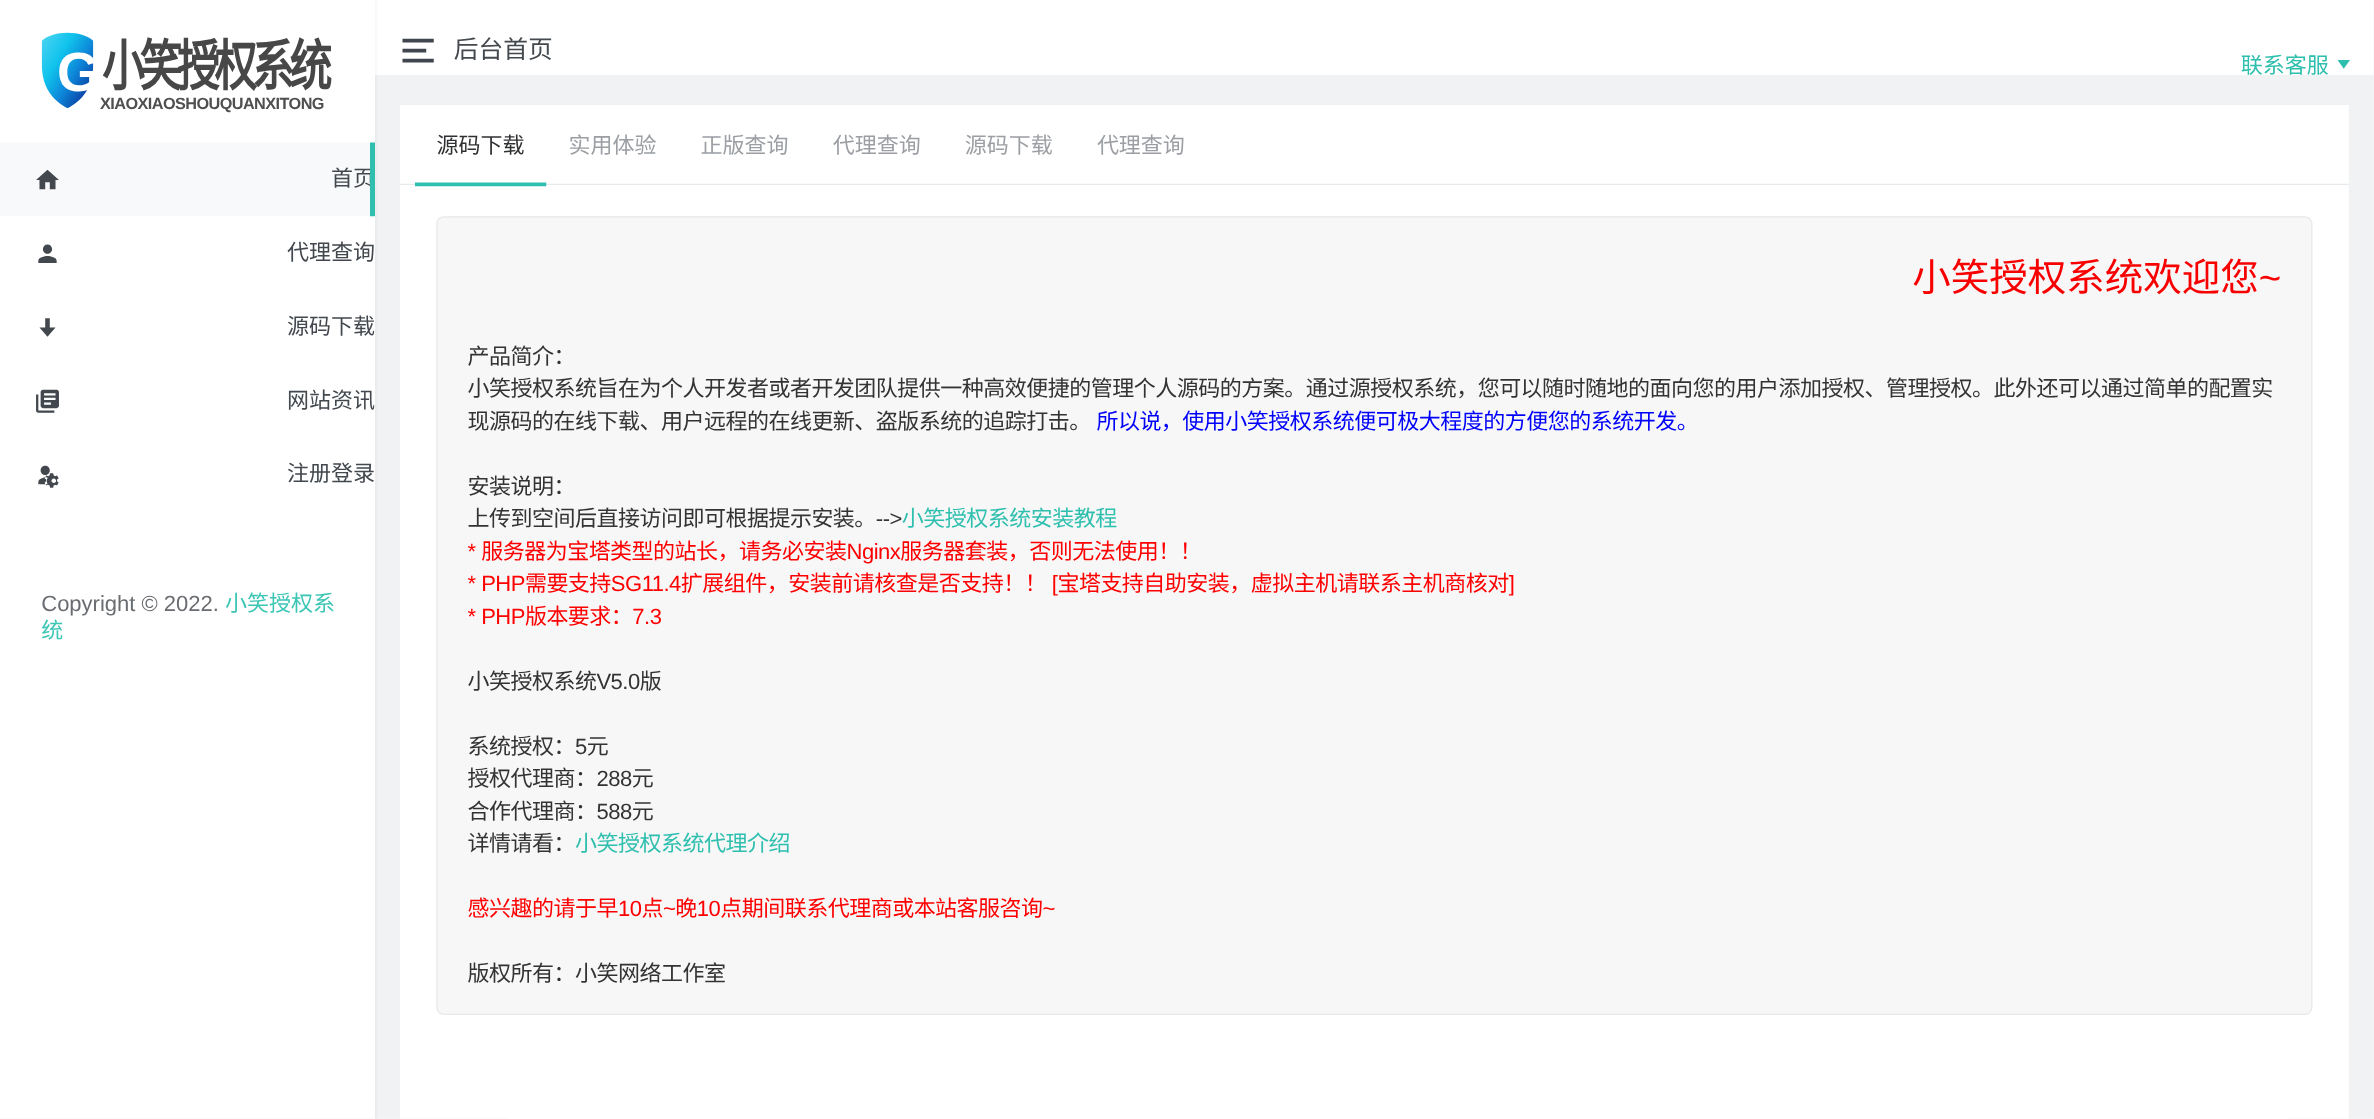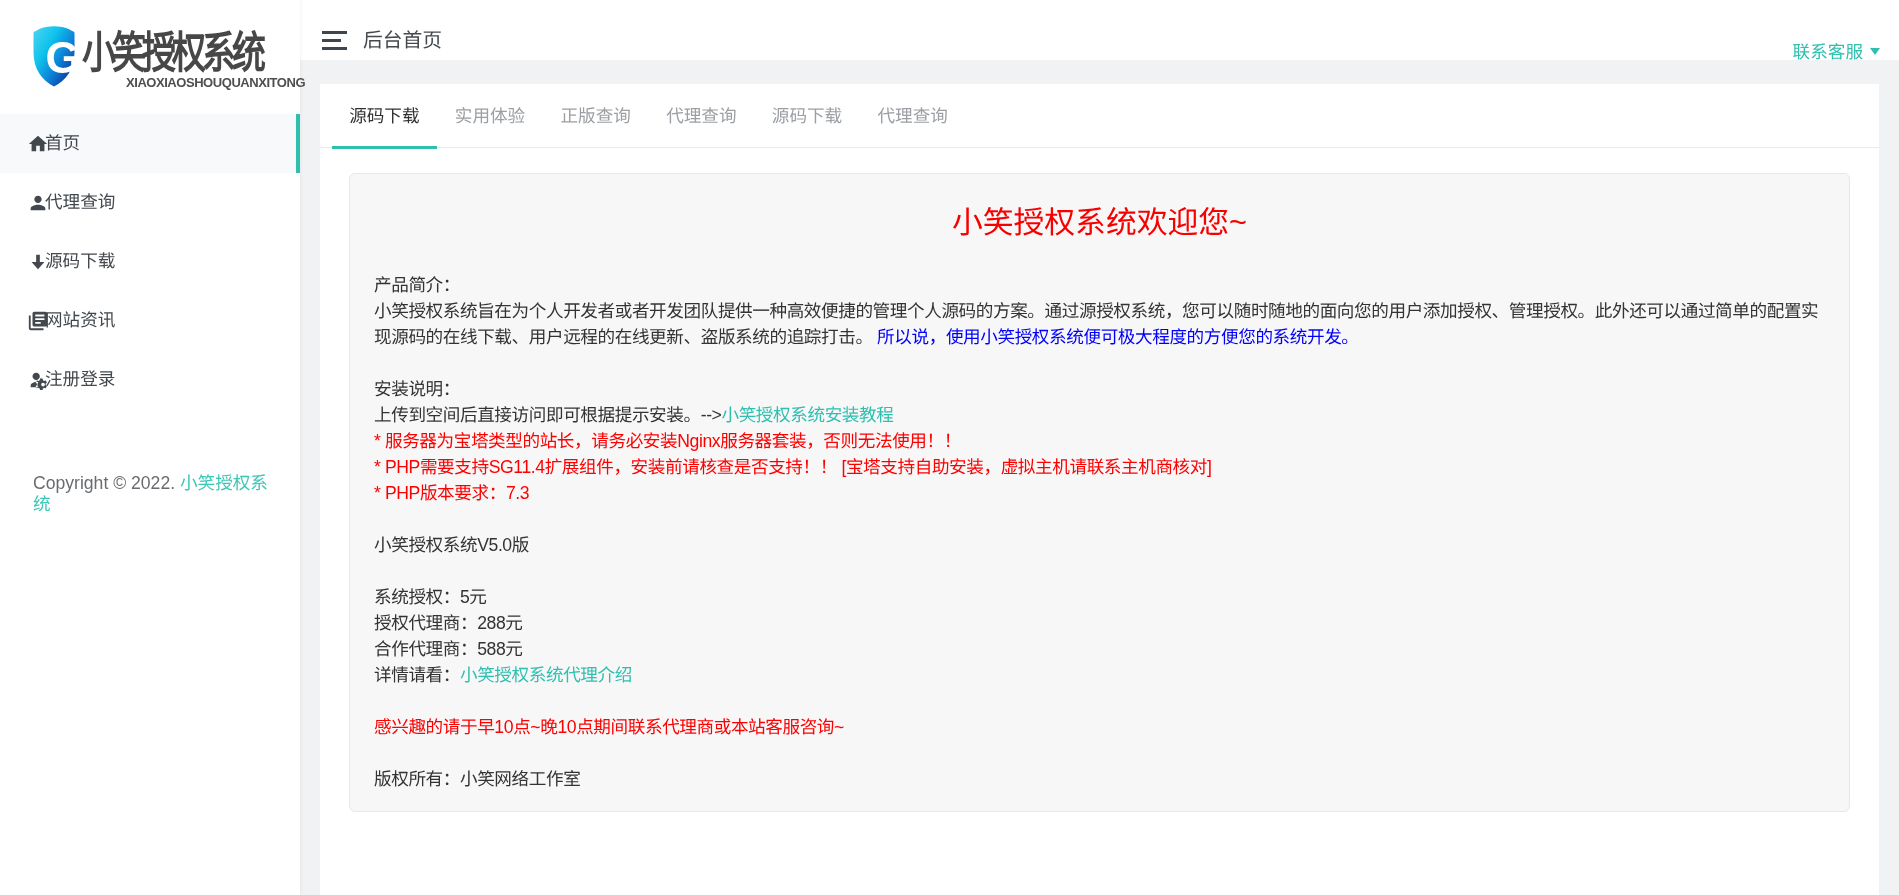--- a/index.html
+++ b/index.html
@@ -4,23 +4,23 @@
 <title>后台首页</title>
 <style>
 * { margin:0; padding:0; box-sizing:content-box; }
 html,body { width:1899px; height:895px; overflow:hidden; }
 body { font-family:"Liberation Sans", sans-serif; background:#f0f2f4; color:#333; }
 
 .side { position:fixed; left:0; top:0; width:300px; height:895px; background:#fff; z-index:5; box-shadow:1px 0 3px rgba(0,0,0,0.05); }
 .logo { position:relative; height:113px; }
 .logo svg.shield { position:absolute; left:33px; top:25px; }
 .logo .t1 { position:absolute; left:82px; top:25px; font-family:"Liberation Serif", serif; font-weight:bold; font-size:34px; letter-spacing:-4px; color:#474747; transform:scaleY(1.3); transform-origin:50% 55%; white-space:nowrap; }
-.logo .t2 { position:absolute; left:80px; top:75px; font-size:13px; font-weight:bold; letter-spacing:-0.45px; color:#4f4f4f; white-space:nowrap;margin-left:46px; }
+.logo .t2 { position:absolute; left:80px; top:75px; font-size:13px; font-weight:bold; letter-spacing:-0.45px; color:#4f4f4f; white-space:nowrap; }
 .menu { position:absolute; left:0; top:114px; width:300px; }
-.mi { position:relative; display:block; height:59px; line-height:59px; padding-left:45px; font-size:17.6px; color:#42484e; text-decoration:none; }
+.mi { position:relative; display:block; height:59px; line-height:59px; padding-left:99px; font-size:17.6px; color:#42484e; text-decoration:none;text-align:right; }
 .mi svg { position:absolute; left:27px; top:50%; margin-top:-11px; }
 .mi.on { background:#f8f9fa; }
 .mi.on::after { content:""; position:absolute; right:0; top:0; bottom:0; width:4px; background:#2fbfae; }
 .copy { position:absolute; left:33px; top:473px; width:240px; font-size:17.6px; line-height:21px; color:#696c70; }
 .copy a { color:#3cc6b5; text-decoration:none; }
 
 .top { margin-left:300px; height:60px; background:#fff; position:relative; }
 .burger { position:absolute; left:22px; top:31px; width:25px; }
 .burger i { display:block; height:3px; background:#3f464d; margin-bottom:5px; }
 .burger i:nth-child(2) { width:19px; }
@@ -28,21 +28,21 @@
 .service { position:absolute; right:19px; top:12px; line-height:80px; font-size:17.6px; color:#2fbfae; }
 .service .caret { display:inline-block; vertical-align:middle; margin-left:7px; margin-top:-3px; width:0; height:0; border-left:5.5px solid transparent; border-right:5.5px solid transparent; border-top:7px solid #2fbfae; }
 
 .main { margin-left:300px; padding:24px 20px 0 20px; }
 .card { background:#fff; width:1559px; height:820px; }
 .tabs { height:63px; border-bottom:1px solid #e8eaec; padding-left:11.5px; white-space:nowrap; }
 .tab { display:inline-block; position:relative; line-height:64px; padding:0 17.65px; font-size:17.6px; color:#9b9fa3; }
 .tab.on { color:#303133; }
 .tab.on::after { content:""; position:absolute; left:0; right:0; bottom:-1px; height:3px; background:#2fbfae; }
 .box { margin:25px 29px 0 29px; background:#f7f7f8; border:1px solid #e8e8e8; border-radius:6px; padding:20px 24px 19px 24px; }
-.h1 { text-align:center; color:#f80000; font-size:30.8px; line-height:40px; margin-top:9px; }
+.h1 { text-align:right; color:#f80000; font-size:30.8px; line-height:40px; margin-top:9px; }
 .h2 { text-align:center; color:#0000fa; font-size:17.6px; line-height:26px; margin-top:10px; }
 .h2 .sep { margin:0 3px; }
 .txt { font-size:17.6px; line-height:26px; margin-top:28.5px; letter-spacing:-0.4px; }
 .rd { color:#fe0000; }
 .bl { color:#0000fa; }
 a.tl { color:#2fbfae; text-decoration:none; }
 </style>
 </head>
 <body>
 <div class="side">

